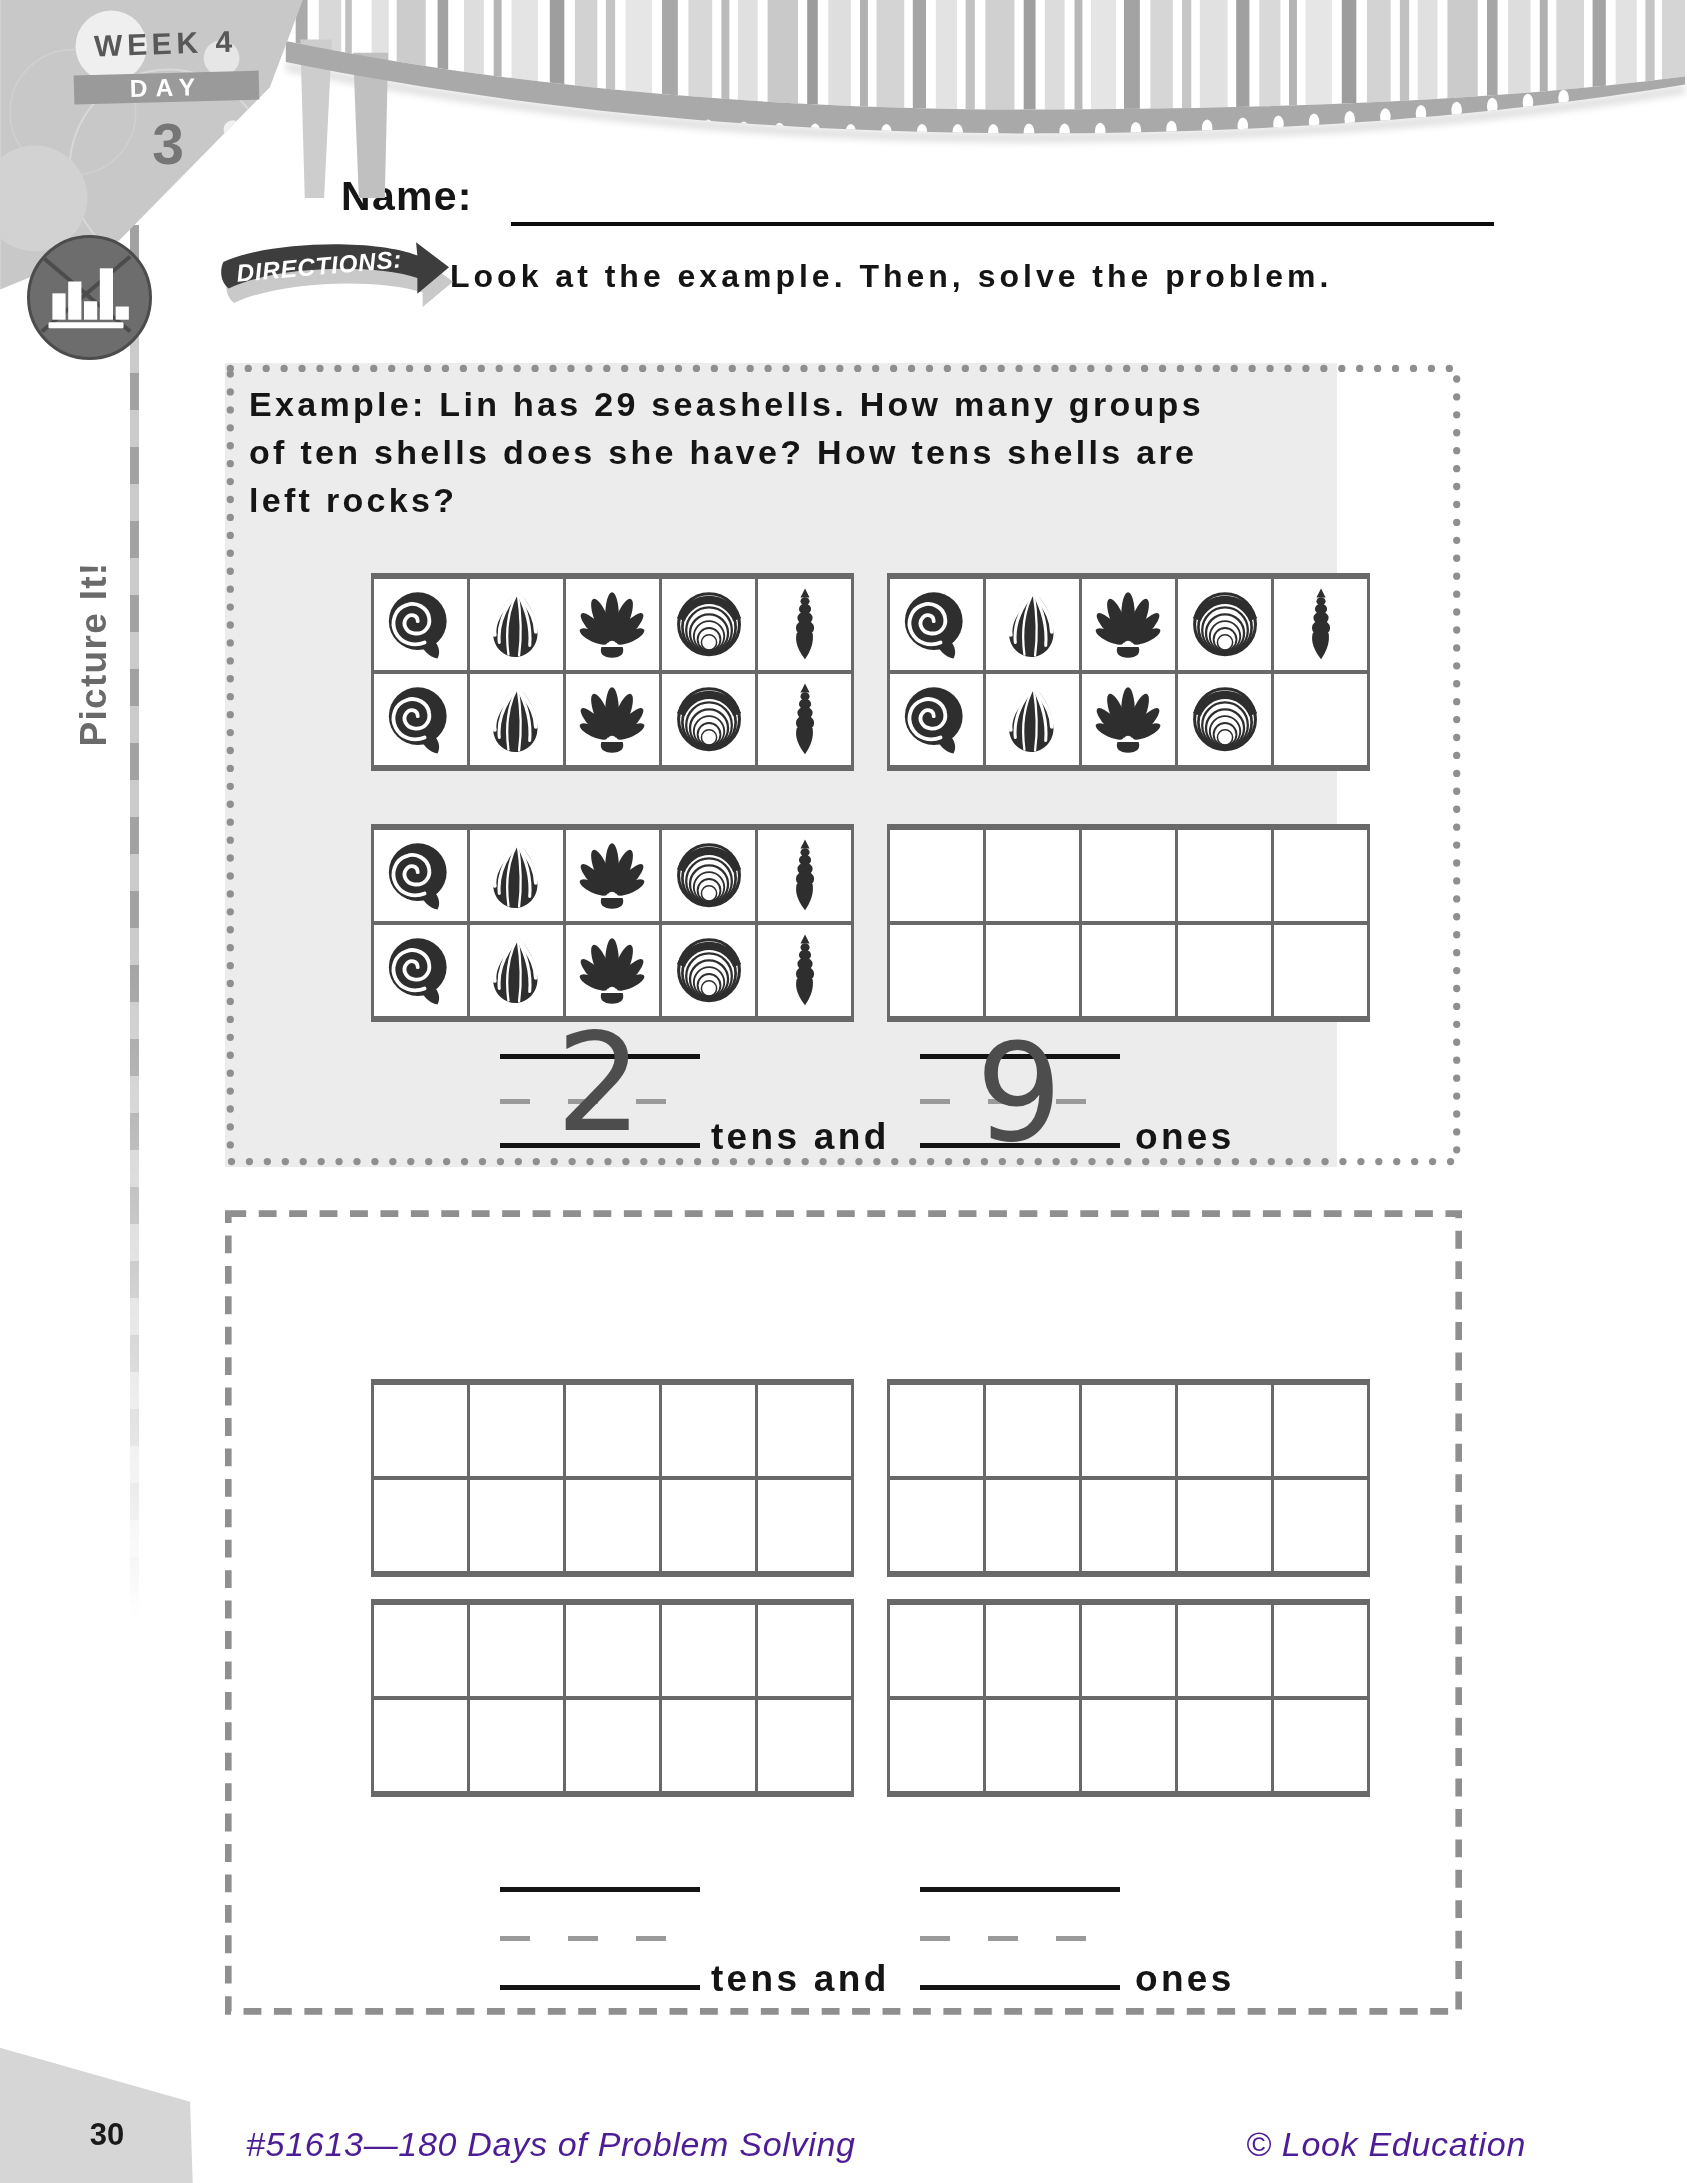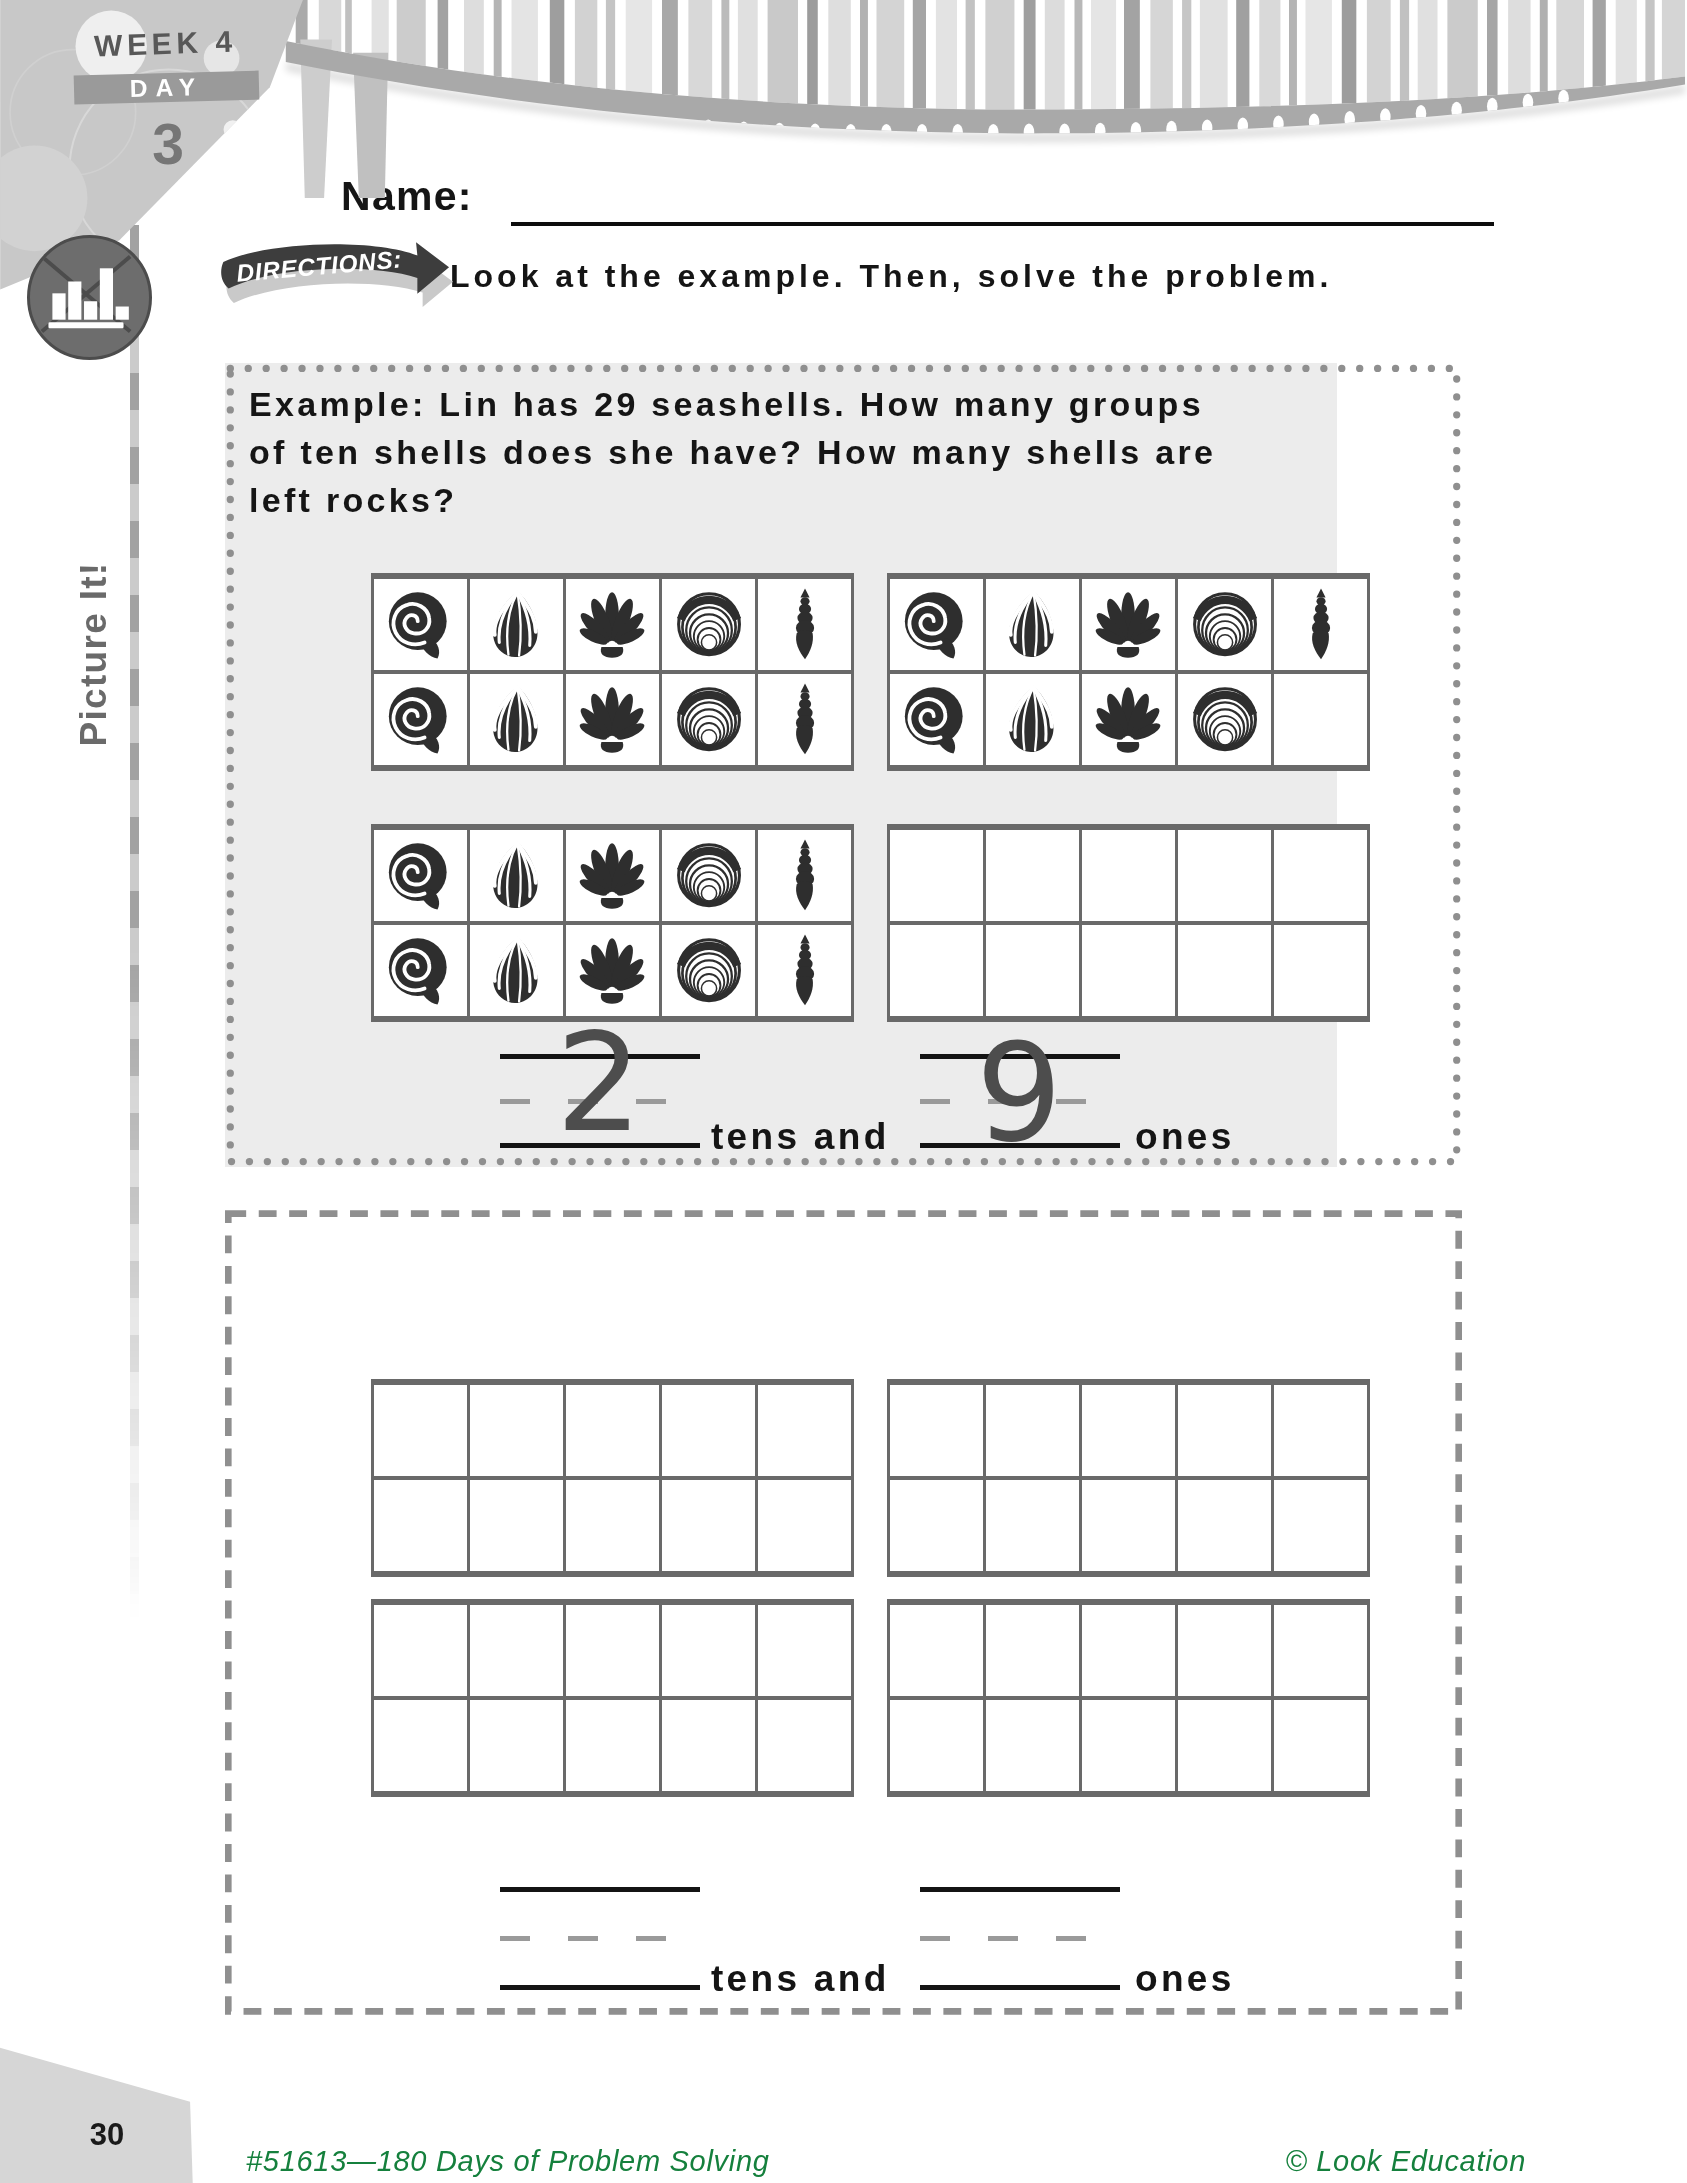--- a/index.html
+++ b/index.html
@@ -42,21 +42,21 @@
   .cell svg{width:82%;height:88%;}
   
   .ansline{height:4.6px;background:#141414;}
   .ansdash{height:4.6px;background:repeating-linear-gradient(90deg,#9a9a9a 0 30px,rgba(0,0,0,0) 30px 68px);}
   .ans-suffix{font-size:37px;font-weight:700;letter-spacing:3.3px;white-space:nowrap;}
   .big-digit{font-family:"DejaVu Sans",sans-serif;font-size:136px;font-weight:400;color:#4d4d4d;
              width:112px;text-align:center;line-height:1;}
   
   #footer-corner{left:0;top:2041px;z-index:1;}
   #page-number{left:74px;top:2117px;width:66px;text-align:center;font-size:31px;font-weight:700;color:#1a1a1a;z-index:2;}
-  .footer-text{top:2125px;font-size:29px;font-style:italic;color:#15803d;letter-spacing:0.7px;margin-top:20px;}
+  .footer-text{top:2125px;font-size:34px;font-style:italic;color:#4c1d95;letter-spacing:0.7px;}
   #footer-left{left:246px;}
   #footer-right{right:161px;}
 </style>
 </head>
 <body>
 
 <svg width="0" height="0" style="position:absolute" aria-hidden="true">
   <defs>
     <g id="sym-spiral" fill="#2e2e2e">
       <circle cx="47" cy="46" r="38"></circle>
@@ -263,21 +263,21 @@
     <text x="158" y="63" text-anchor="middle" transform="rotate(-5 158 58)" font-family="Liberation Sans, sans-serif" font-size="37" font-style="italic" font-weight="700" fill="#ffffff" letter-spacing="1">DIRECTIONS:</text>
   </svg>
   <div id="directions-text" class="abs">Look at the example. Then, solve the problem.</div>
 
   <div id="example-box" class="abs wbox">
     <svg class="abs box-border" width="1237" height="804" viewBox="0 0 1870 1215">
       <rect x="8" y="8" width="1854" height="1199" fill="none" stroke="#8f8f8f" stroke-width="11" stroke-dasharray="0.1 27" stroke-linecap="round"></rect>
     </svg>
     <div class="abs prompt">
       <div>Example: Lin has 29 seashells. How many groups</div>
-      <div>of ten shells does she have? How many shells are</div>
+      <div>of ten shells does she have? How tens shells are</div>
       <div>left rocks?</div>
     </div>
     <div class="ten-frame" style="left:146px;top:210px">
         <div class="cell">
           <svg viewBox="0 0 100 100">
             <use href="#sym-spiral"></use>
           </svg>
         </div>
         <div class="cell">
           <svg viewBox="0 0 100 100">

